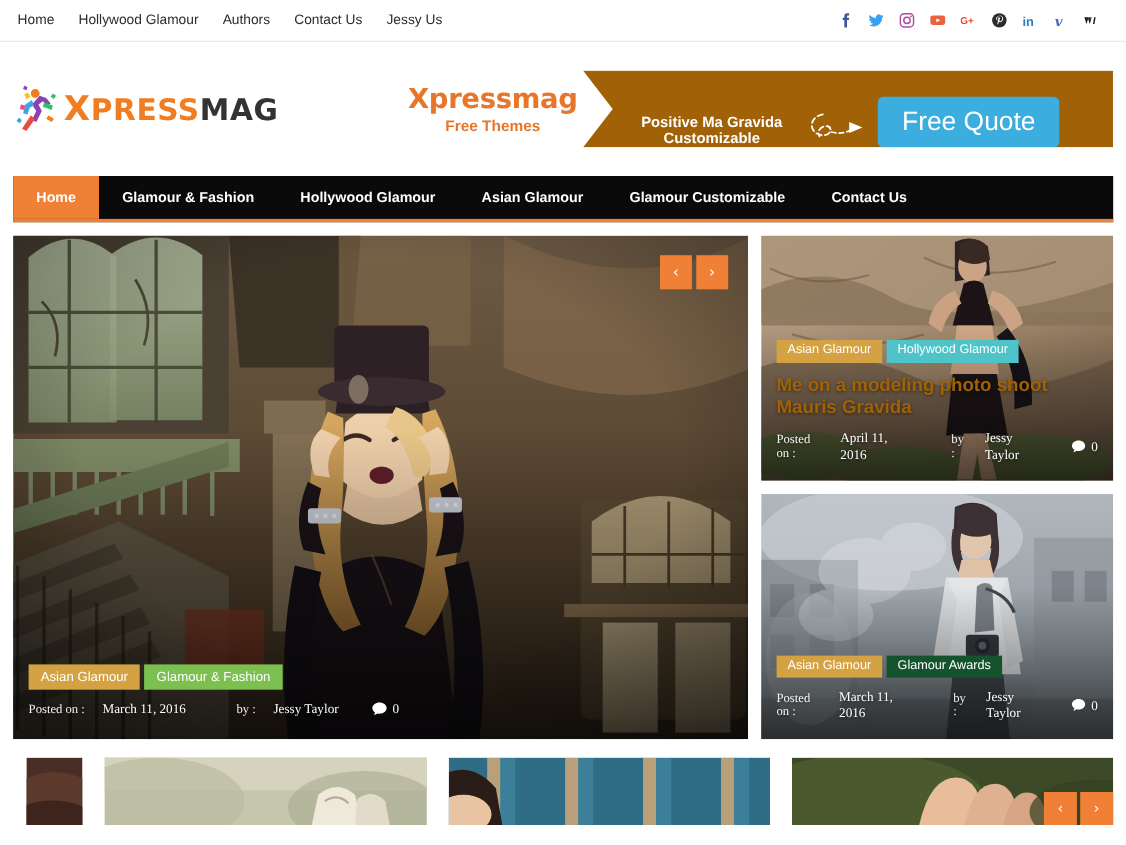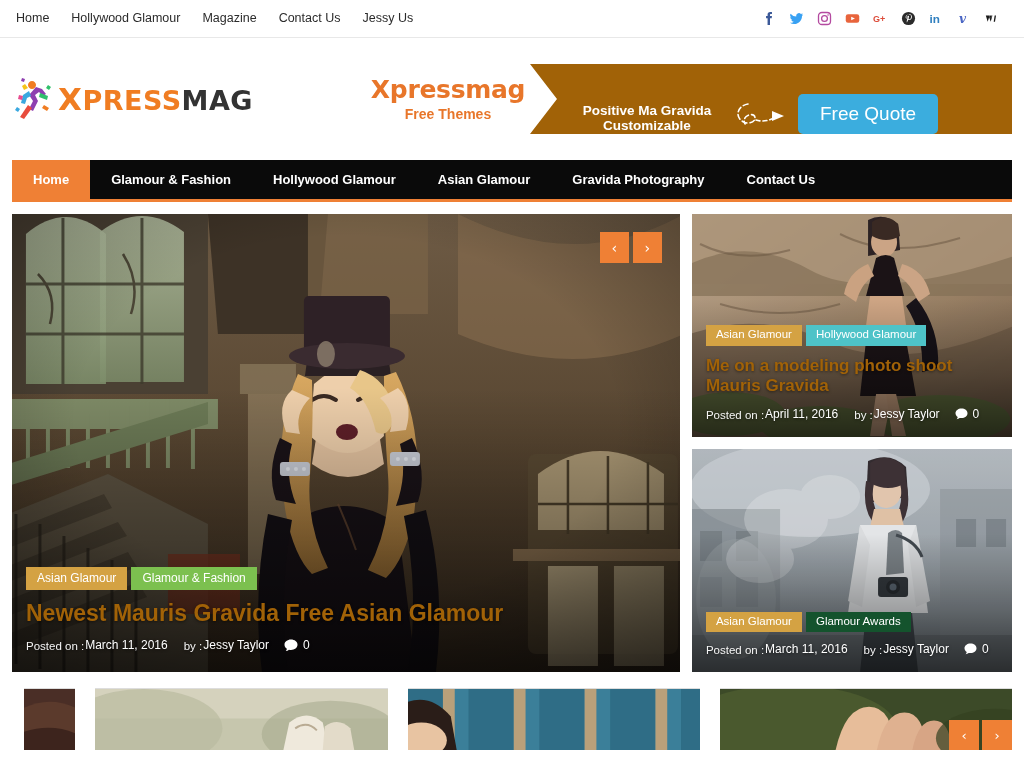--- a/index.html
+++ b/index.html
@@ -102,21 +102,21 @@
     text-align: center;
     width: 150px;
   }
   .squiggle { width: 62px; height: 34px; margin: 0 4px; flex: none; }
   .quote-btn {
     margin-left: 6px;
     background: #3badde;
     color: #ffffff;
     border: none;
     border-radius: 5px;
-    font-size: 19px;
+    font-size: 24px;
     font-family: "Liberation Sans", sans-serif;
     padding: 9px 22px;
     cursor: pointer;
     white-space: nowrap;
   }
 
   
   .nav {
     height: 42px;
     background: #0a0a0a;
@@ -184,25 +184,26 @@
     color: #a16207;
     font-weight: 700;
     line-height: 1.18;
     margin-bottom: 11px;
     cursor: pointer;
     text-shadow: 0 1px 3px rgba(0,0,0,0.5);
   }
   .hero .post-title { font-size: 23px; }
   .side-card .post-title { font-size: 17px; }
   .meta {
-    display: flex; align-items: flex-end;
+    display: flex; align-items: center;
     color: #ffffff;
     font-size: 12px;
     text-shadow: 0 1px 3px rgba(0,0,0,0.55);
-    gap: 1px;
+    gap: 16px;
+    font-family: Liberation Serif, serif;
   }
   .meta .lbl { opacity: 0.95; font-size: 11.5px; }
   .meta .val { font-weight: 400; }
   .meta .sep { width: 14px; display: inline-block; }
   .meta .cmt { display: inline-flex; align-items: center; gap: 5px; margin-left: 14px; }
 
   .slider-nav {
     position: absolute; top: 18px; right: 18px;
     display: flex; gap: 4px; z-index: 5;
   }
@@ -249,21 +250,21 @@
     font-family: "DejaVu Sans", sans-serif;
   }
 </style>
 </head>
 <body>
 
 <div class="topbar">
   <nav class="topmenu">
     <a>Home</a>
     <a>Hollywood Glamour</a>
-    <a>Magazine</a>
+    <a>Authors</a>
     <a>Contact Us</a>
     <a>Jessy Us</a>
   </nav>
   <div class="social">
     <span>
       <svg viewBox="0 0 16 16" width="15" height="15">
           <path d="M10.2 3.2h1.5V1h-2C8 1 7 2 7 3.8V5.4H5.4v2.2H7V15h2.6V7.6h1.8l.3-2.2H9.6V4c0-.6.2-.8.6-.8z" fill="#3b5998"></path>
         </svg>
     </span>
     <span>
@@ -356,21 +357,21 @@
   <a class="nav-item">
       <span>Glamour &amp; Fashion</span>
     </a>
   <a class="nav-item">
       <span>Hollywood Glamour</span>
     </a>
   <a class="nav-item">
       <span>Asian Glamour</span>
     </a>
   <a class="nav-item">
-      <span>Gravida Photography</span>
+      <span>Glamour Customizable</span>
     </a>
   <a class="nav-item">
       <span>Contact Us</span>
     </a>
 
 </nav>
 
 <div class="content">
 
   <article class="hero">
@@ -477,21 +478,20 @@
     <div class="slider-nav">
       <button class="sl-btn">‹</button>
       <button class="sl-btn">›</button>
     </div>
 
     <div class="cap">
       <div class="badges">
         <span class="badge" style="background:#d4a243">Asian Glamour</span>
         <span class="badge" style="background:#7cc04f">Glamour &amp; Fashion</span>
       </div>
-      <h2 class="post-title">Newest Mauris Gravida Free Asian Glamour</h2>
       <div class="meta">
         <span class="lbl">Posted on :</span>
         <span class="val">March 11, 2016</span>
         <span class="sep"></span>
         <span class="lbl">by :</span>
         <span class="val">Jessy Taylor</span>
         <span class="cmt">
           <svg width="14" height="13" viewBox="0 0 14 13">
               <path d="M7 0.6C3.4.6.5 2.9.5 5.7c0 1.6.9 3 2.4 4-.1.9-.5 1.7-1.2 2.4 1.3-.2 2.4-.7 3.3-1.4.6.1 1.3.2 2 .2 3.6 0 6.5-2.3 6.5-5.2S10.6.6 7 .6z" fill="#ffffff"></path>
             </svg>

